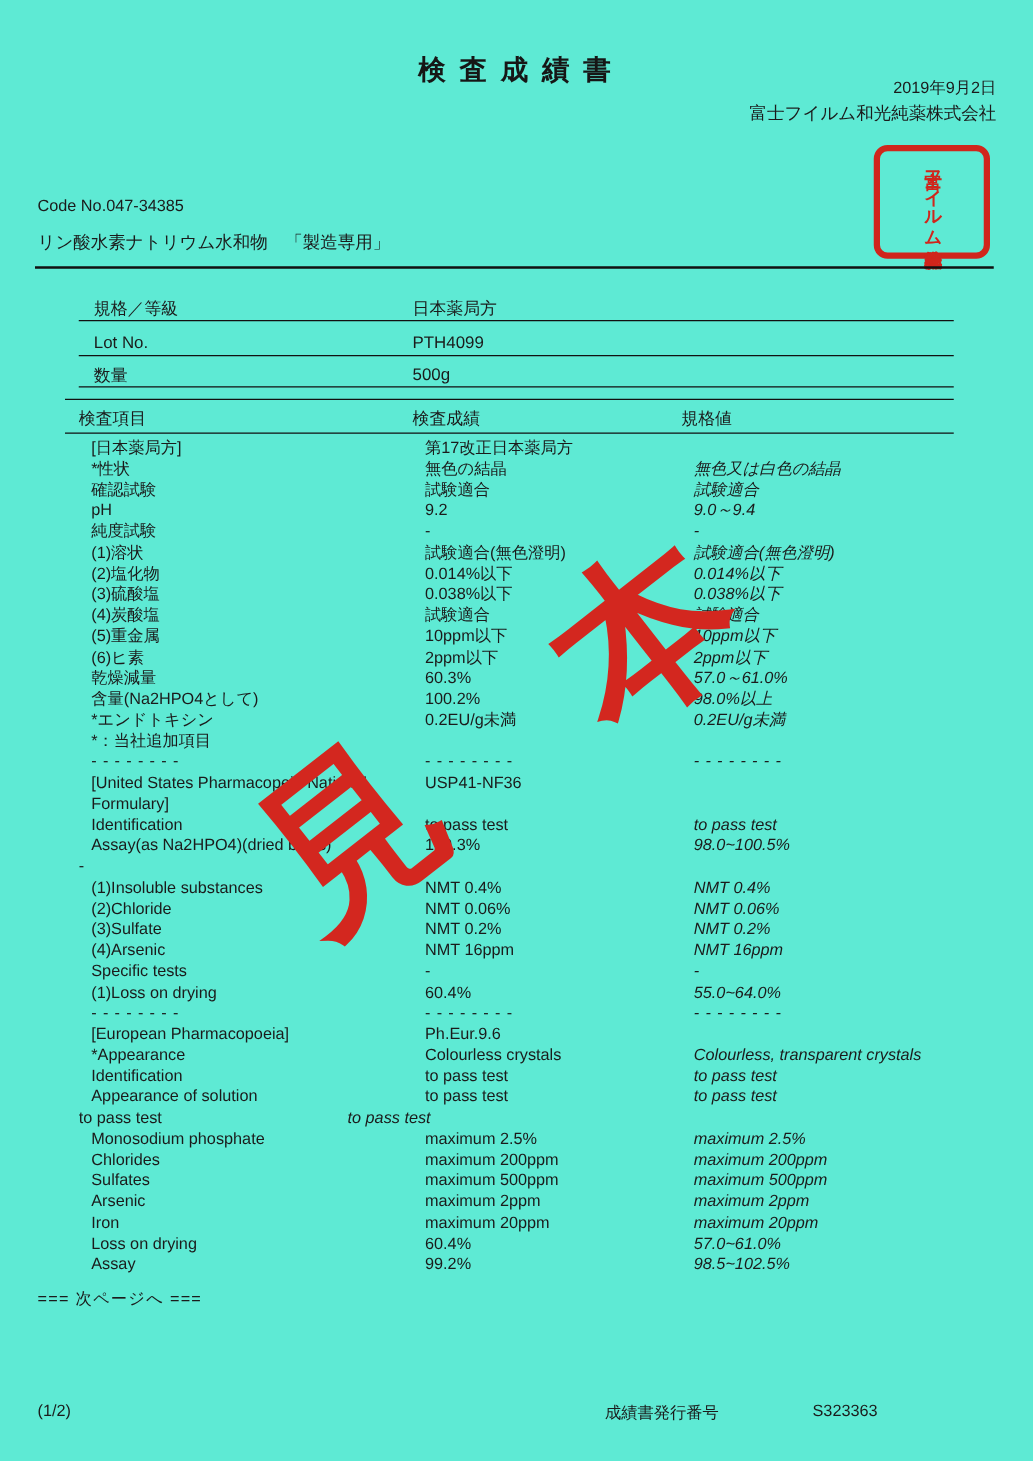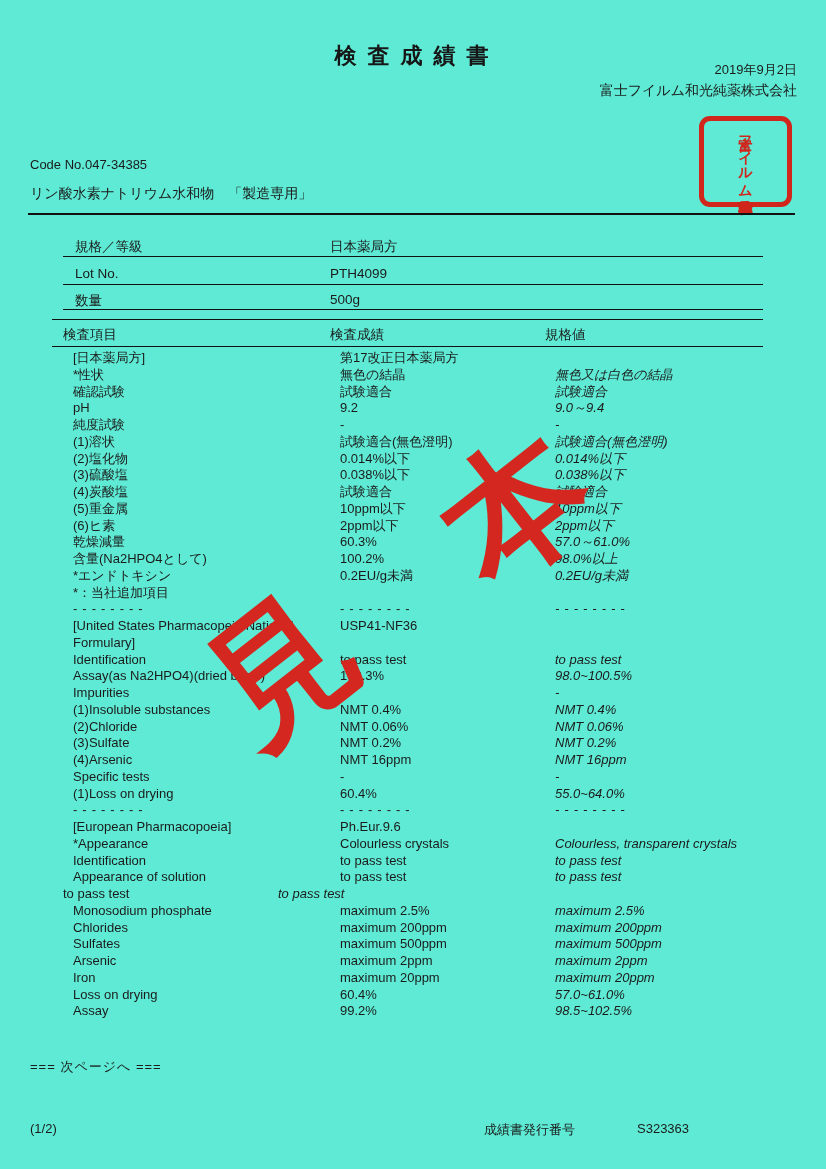--- a/index.html
+++ b/index.html
@@ -60,24 +60,24 @@
 
   .wm-char {
     position:absolute; color:#d3271f; font-weight:bold; font-size:140px;
     line-height:140px; width:140px; text-align:center;
     transform:rotate(-38deg); user-select:none; pointer-events:none;
     font-family:"DejaVu Sans","Liberation Sans",sans-serif;
   }
   .wm-1 { left:210px; top:598px; }
   .wm-2 { left:446px; top:438px; }
 
-  .footer-next { position:absolute; left:30px; top:1030px; font-size:13px; letter-spacing:1px;margin-top:28px; }
+  .footer-next { position:absolute; left:30px; top:1030px; font-size:13px; letter-spacing:1px; }
   .page-no { position:absolute; left:30px; top:1121px; font-size:13px; }
   .issue-label { position:absolute; left:484px; top:1121px; font-size:13px; }
-  .issue-no { position:absolute; left:637px; top:1121px; font-size:13px; }
+  .issue-no { position:absolute; left:650px; top:1121px; font-size:13px; }
 </style>
 </head>
 <body>
 
 <div class="page">
 
   <div class="doc-title">検査成績書</div>
   <div class="issue-date">2019年9月2日</div>
   <div class="company-name">富士フイルム和光純薬株式会社</div>
 
@@ -206,21 +206,20 @@
         <span class="c1">Identification</span>
         <span class="c2">to pass test</span>
         <span class="c3">to pass test</span>
       </div>
       <div class="trow">
         <span class="c1">Assay(as Na2HPO4)(dried basis)</span>
         <span class="c2">100.3%</span>
         <span class="c3">98.0~100.5%</span>
       </div>
       <div class="trow">
-        <span class="c1">Impurities</span>
         <span class="c2">-</span>
         <span class="c3">-</span>
       </div>
       <div class="trow">
         <span class="c1">(1)Insoluble substances</span>
         <span class="c2">NMT 0.4%</span>
         <span class="c3">NMT 0.4%</span>
       </div>
       <div class="trow">
         <span class="c1">(2)Chloride</span>

